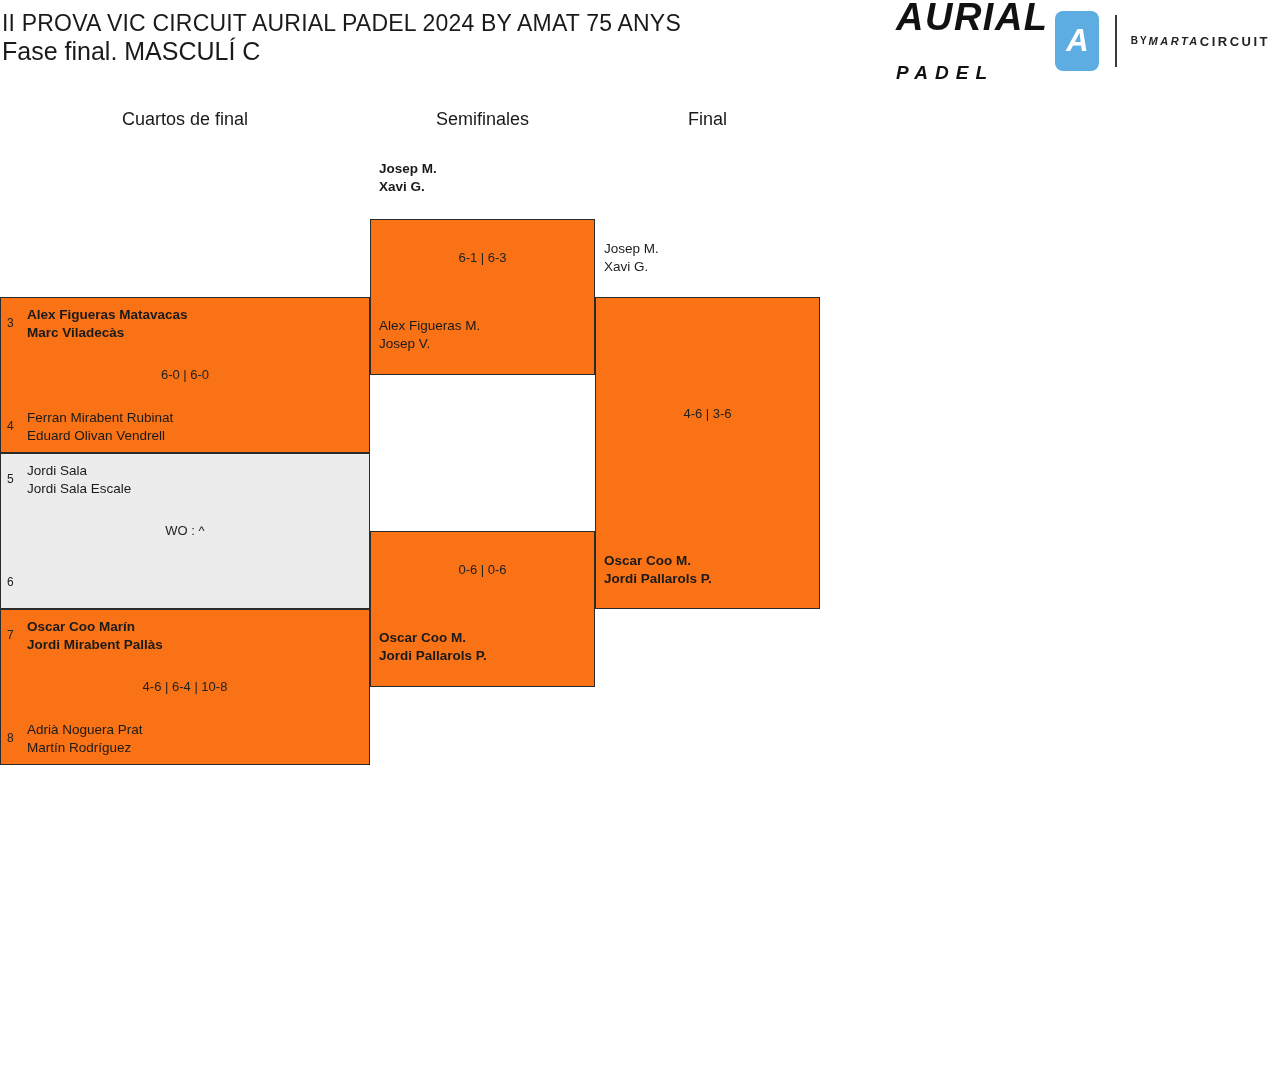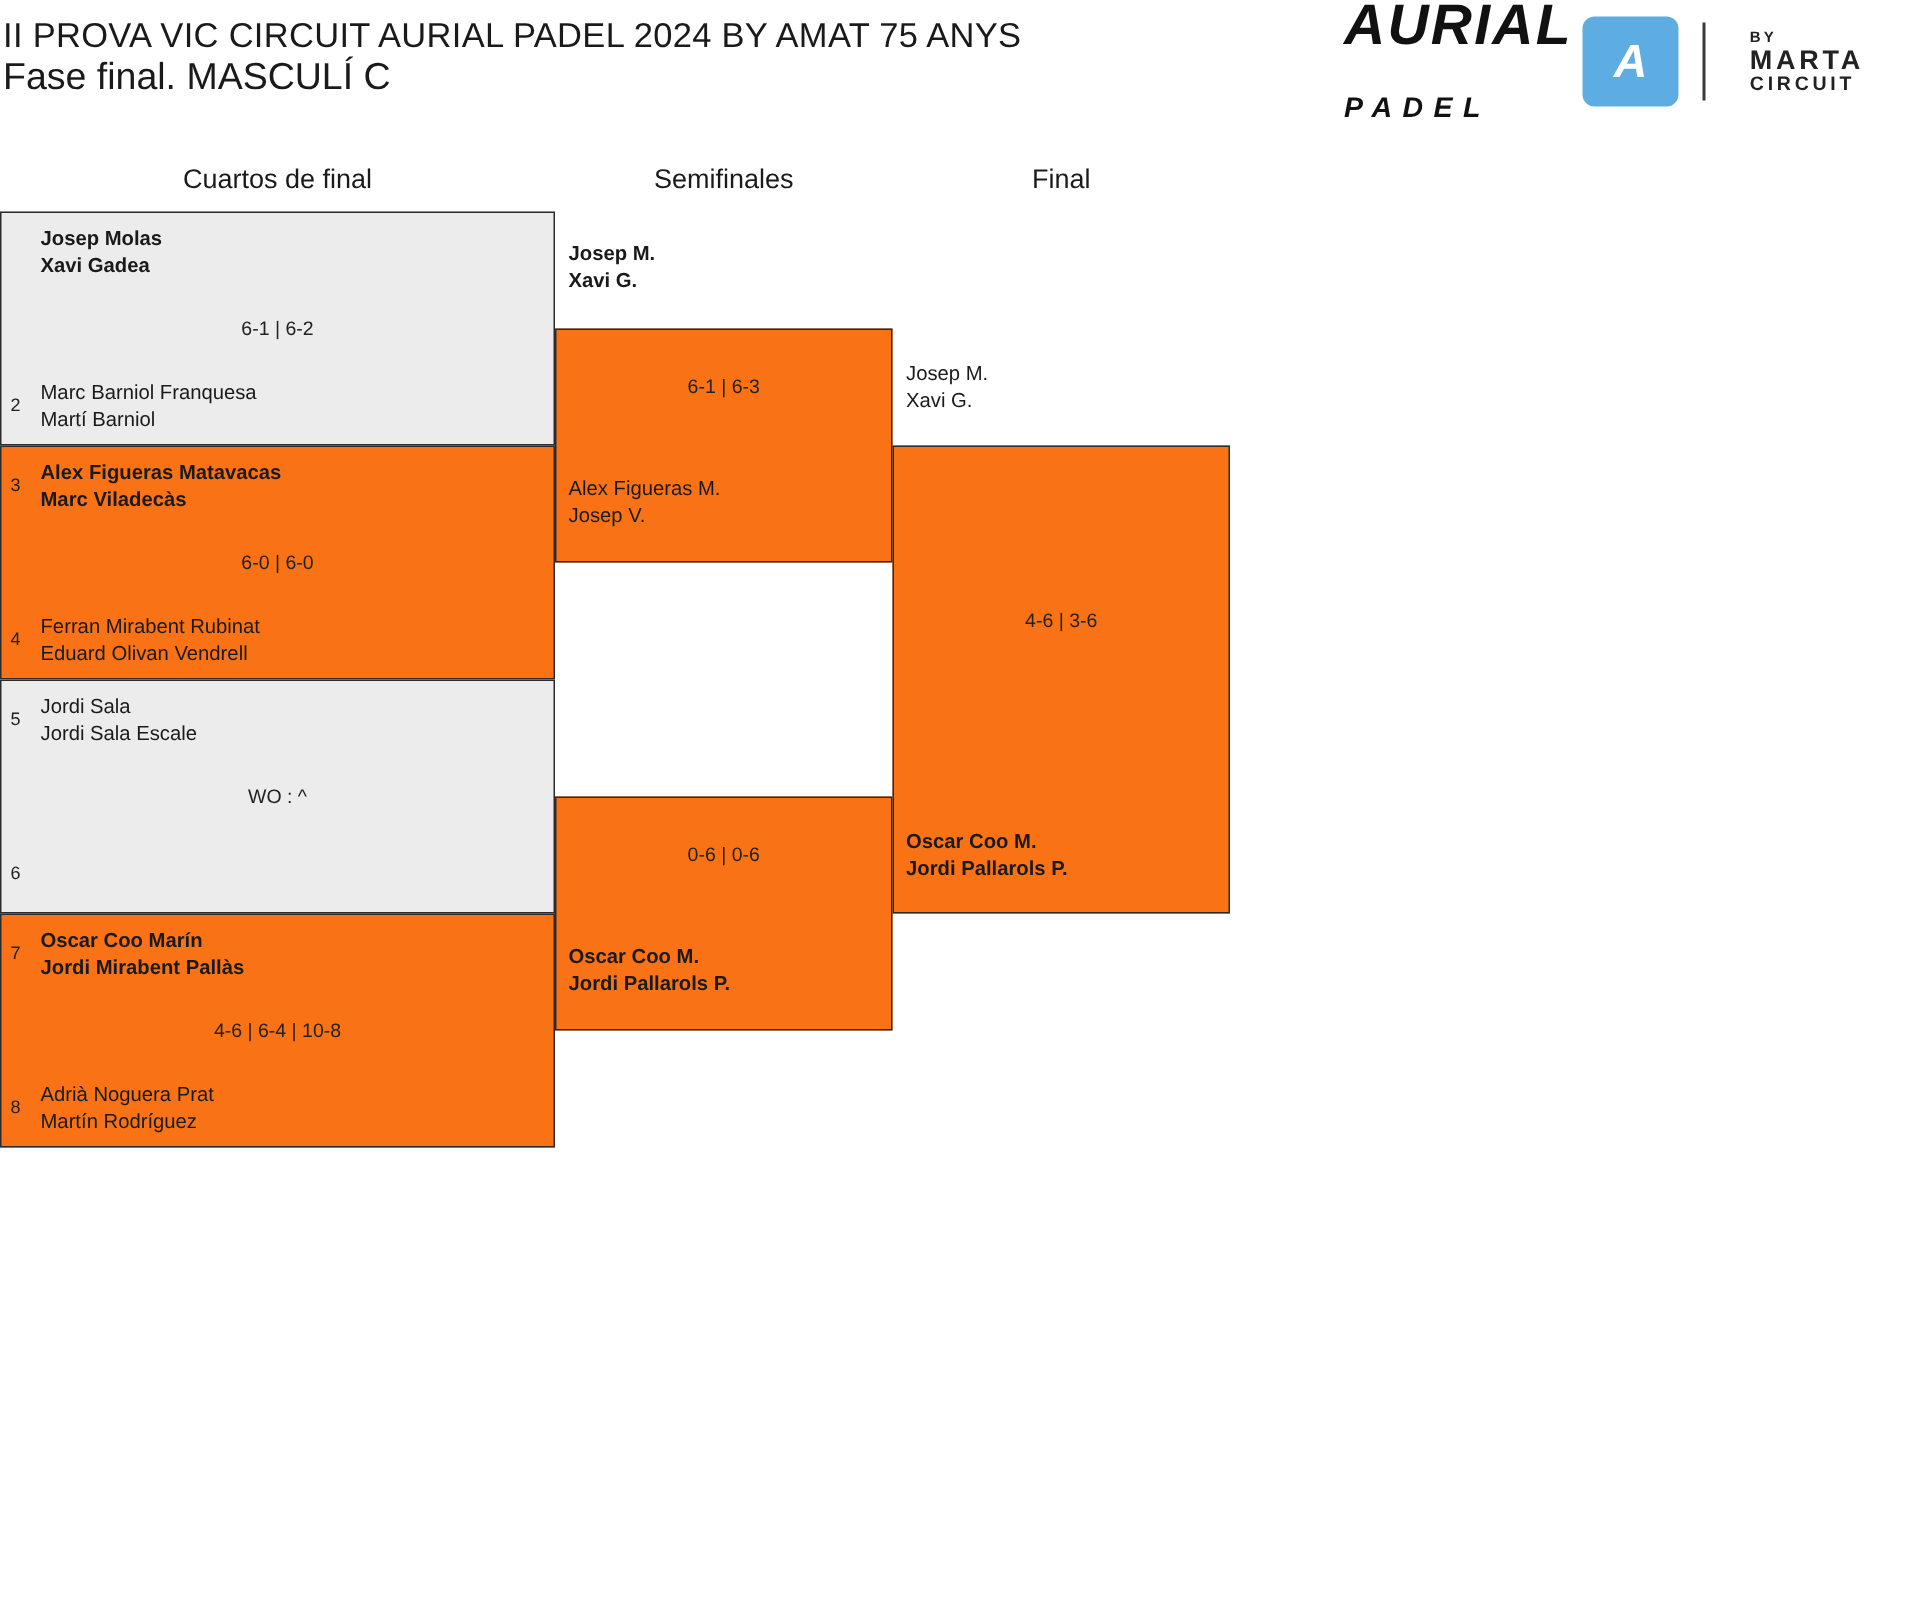--- a/index.html
+++ b/index.html
@@ -93,37 +93,37 @@
     letter-spacing: -1px;
   }
   #logo-divider {
     width: 2px;
     height: 52px;
     background: #3a3a3a;
     margin-right: 14px;
   }
   #logo-by {
     display: flex;
-    flex-direction: column;
+    flex-direction: row;
     justify-content: flex-end;
-    margin-left: 16px;
   }
   #logo-by .by {
     font-size: 10px;
     letter-spacing: 2px;
     font-weight: bold;
     color: #222;
     line-height: 14px;
   }
   #logo-by .marta {
-    font-size: 18px;
+    font-size: 11px;
     letter-spacing: 2.5px;
     font-weight: bold;
     color: #222;
     line-height: 15px;
+    font-style: italic;
   }
   #logo-by .marrero {
     font-size: 13px;
     letter-spacing: 2.5px;
     font-weight: bold;
     color: #222;
     line-height: 15px;
   }
 
   
@@ -206,29 +206,20 @@
     </div>
   </div>
 </div>
 
 <div class="round-header" id="round-header-0">Cuartos de final</div>
 <div class="round-header" id="round-header-1">Semifinales</div>
 <div class="round-header" id="round-header-2">Final</div>
 
 <div id="bracket">
 
-  <div class="match shaded" style="left:0px; top:141px; width:370px; height:156px;">
-    <div class="seed" style="top:158px">1</div>
-    <div class="team bold" style="top:8px">Josep Molas</div>
-    <div class="team bold" style="top:26px">Xavi Gadea</div>
-    <div class="score" style="top:69px">6-1 | 6-2</div>
-    <div class="seed" style="top:121px">2</div>
-    <div class="team plain" style="top:111px">Marc Barniol Franquesa</div>
-    <div class="team plain" style="top:129px">Martí Barniol</div>
-  </div>
 
   <div class="match" style="left:0px; top:297px; width:370px; height:156px;">
     <div class="seed" style="top:18px">3</div>
     <div class="team bold" style="top:8px">Alex Figueras Matavacas</div>
     <div class="team bold" style="top:26px">Marc Viladecàs</div>
     <div class="score" style="top:69px">6-0 | 6-0</div>
     <div class="seed" style="top:121px">4</div>
     <div class="team plain" style="top:111px">Ferran Mirabent Rubinat</div>
     <div class="team plain" style="top:129px">Eduard Olivan Vendrell</div>
   </div>

